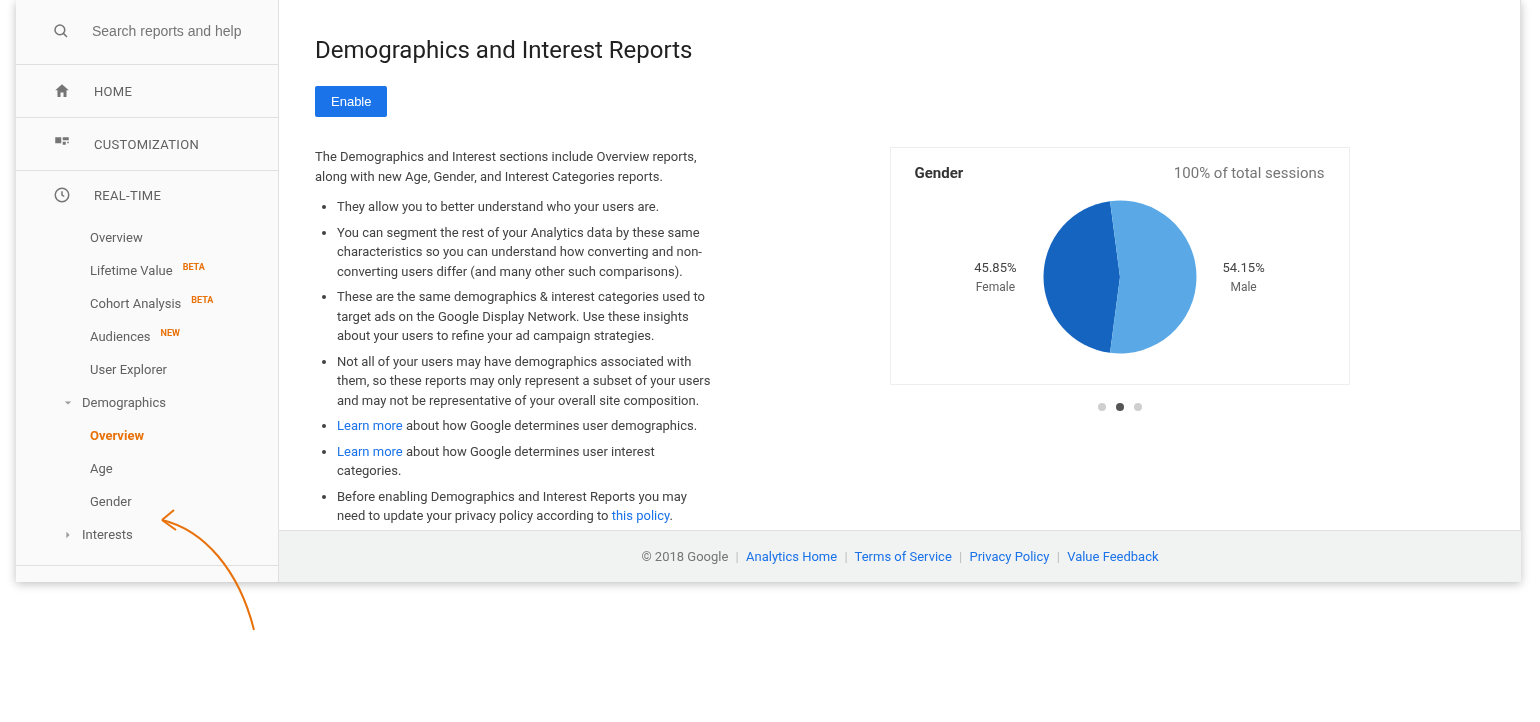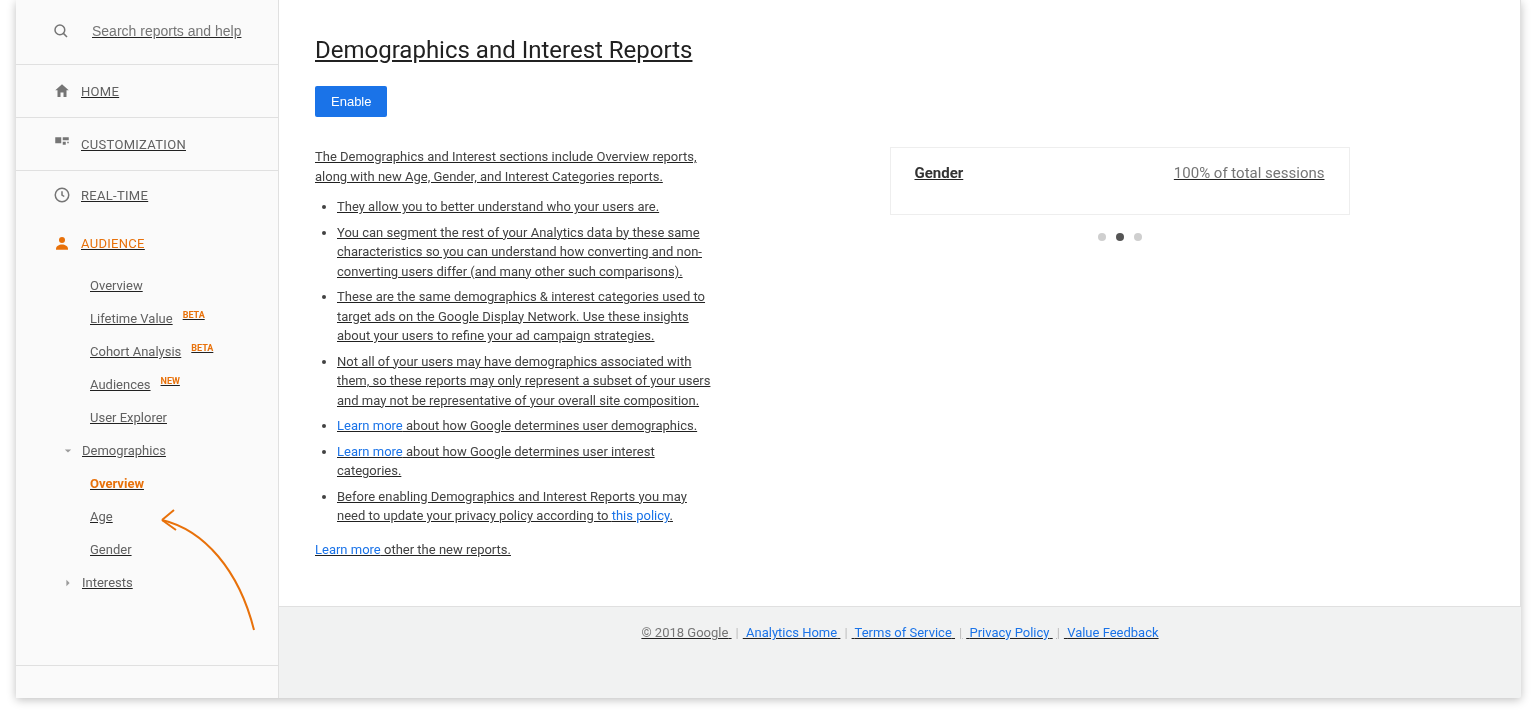--- a/index.html
+++ b/index.html
@@ -13,27 +13,27 @@
     --divider:#e0e0e0;
     --page:#f1f2f2;
     --card:#ffffff;
     --pie-dark:#1565c0;
     --pie-light:#5aa9e6;
   }
   *{box-sizing:border-box;}
   html,body{margin:0;padding:0;font-family:Roboto,Arial,sans-serif;color:var(--text);background:#fff;}
   body{width:1540px;height:722px;overflow:hidden;}
 
-  .shell{display:flex;width:1505px;height:698px;background:var(--page);box-shadow:0 2px 10px rgba(0,0,0,0.25);position:relative;margin:0 0 0 16px;border-radius:2px;text-decoration:underline;}
+  .shell{display:flex;width:1505px;height:582px;background:var(--page);box-shadow:0 2px 10px rgba(0,0,0,0.25);position:relative;margin:0 0 0 16px;border-radius:2px;}
 
   
   .sidebar{width:263px;flex:0 0 263px;background:var(--sidebar-bg);border-right:1px solid var(--divider);display:flex;flex-direction:column;overflow:hidden;}
   .search-row{display:flex;align-items:center;gap:20px;padding:22px 26px 24px 36px;border-bottom:1px solid var(--divider);}
   .search-input{border:none;background:transparent;font-size:14px;color:var(--muted2);outline:none;flex:1;}
-  .nav-item{display:flex;align-items:center;gap:9px;padding:16px 26px 16px 36px;color:var(--muted);font-size:13px;font-weight:400;letter-spacing:0.3px;text-transform:uppercase;cursor:pointer;}
+  .nav-item{display:flex;align-items:center;gap:22px;padding:16px 26px 16px 36px;color:var(--muted);font-size:13px;font-weight:400;letter-spacing:0.3px;text-transform:uppercase;cursor:pointer;}
   .nav-item.lower{padding:14px 26px 14px 36px;}
   .nav-item .icon{width:20px;height:20px;display:flex;align-items:center;justify-content:center;color:#757575;}
   .nav-item.active .icon{color:var(--orange);}
   .nav-item.active{color:var(--orange);}
   .section-border{border-bottom:1px solid var(--divider);}
   .section-label{padding:14px 26px 6px 26px;color:var(--muted2);font-size:13px;}
   .sub-list{padding:2px 0 14px 0;}
   .sub-item{display:flex;align-items:center;gap:8px;padding:9px 20px 9px 74px;font-size:13px;color:var(--muted);cursor:pointer;position:relative;}
   .sub-item.l2{padding-left:74px;font-size:13px;}
   .sub-item .badge{font-size:9px;font-weight:700;color:var(--orange);margin-left:2px;position:relative;top:-4px;}
@@ -120,29 +120,20 @@
     <div class="nav-item lower">
       <span class="icon">
         <svg width="18" height="18" viewBox="0 0 24 24" fill="none" stroke="#757575" stroke-width="2">
             <circle cx="12" cy="12" r="9"></circle>
             <path d="M12 7v5l3 2"></path>
           </svg>
       </span>
       <span>REAL-TIME</span>
     </div>
 
-    <div class="nav-item lower active">
-      <span class="icon">
-        <svg width="18" height="18" viewBox="0 0 24 24" fill="#e8710a">
-            <circle cx="12" cy="8" r="4"></circle>
-            <path d="M4 20c0-4 4-6 8-6s8 2 8 6v1H4z"></path>
-          </svg>
-      </span>
-      <span>AUDIENCE</span>
-    </div>
 
     <div class="sub-list">
       <div class="sub-item">
           <span>Overview</span>
         </div>
       <div class="sub-item">
           <span>Lifetime Value</span>
           <span class="badge">BETA</span>
         </div>
       <div class="sub-item">
@@ -212,20 +203,34 @@
             <li style="list-style:none;margin-left:-22px;padding-top:8px"><a class="inline-link">Learn more</a><span> other the new reports.</span></li>
           </ul>
         </div>
 
         <div class="right-col">
           <div class="chart-panel">
             <div class="chart-head">
               <span class="chart-title">Gender</span>
               <span class="chart-sub">100% of total sessions</span>
             </div>
+            <div class="pie-wrap">
+              <div class="pie-label">
+                <span class="pct">45.85%</span>
+                <span>Female</span>
+              </div>
+              <svg class="pie" id="pie" viewBox="0 0 100 100">
+                  <path d="M 50 50 L 44.149682523378424 94.61808809690007 A 45 45 0 0 1 44.14968252337838 5.381911903099933 Z" fill="#1565c0"></path>
+                  <path d="M 50 50 L 44.14968252337838 5.381911903099933 A 45 45 0 1 1 44.149682523378445 94.61808809690007 Z" fill="#5aa9e6"></path>
+                </svg>
+              <div class="pie-label">
+                <span class="pct">54.15%</span>
+                <span>Male</span>
+              </div>
+            </div>
           </div>
           <div class="dots">
             <span class="dot"></span>
             <span class="dot active"></span>
             <span class="dot"></span>
           </div>
         </div>
       </div>
     </div>
 

